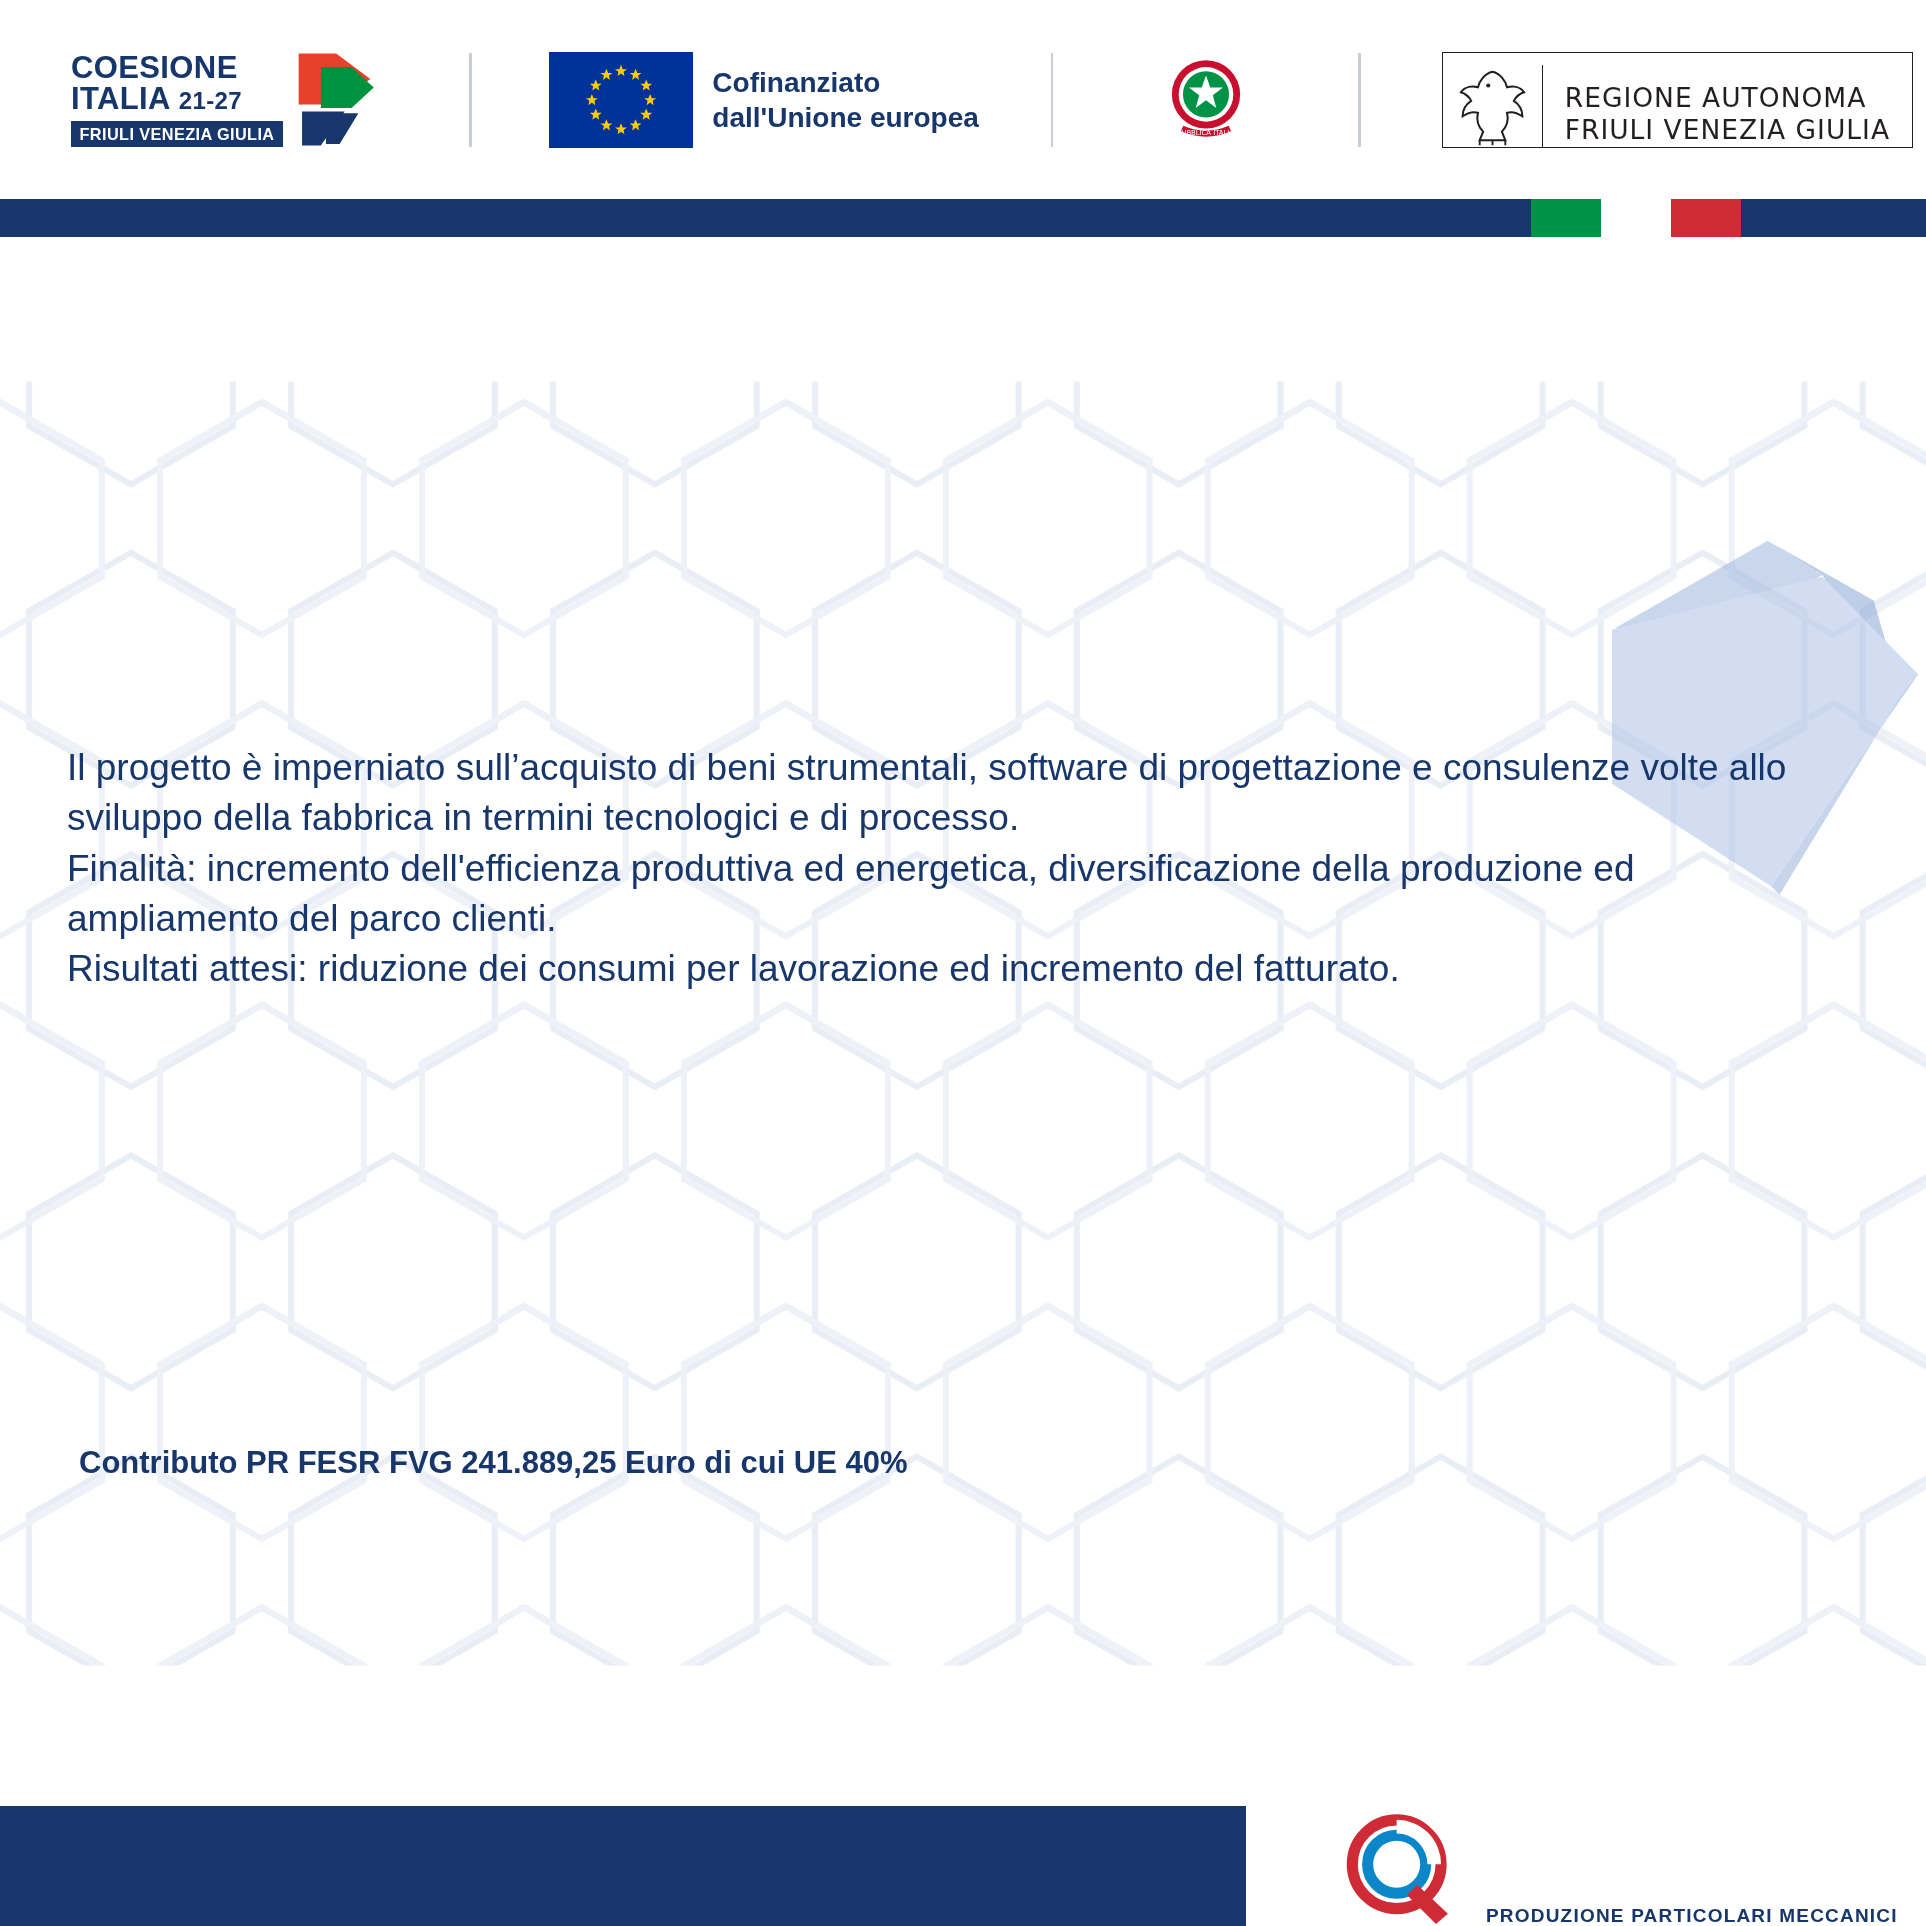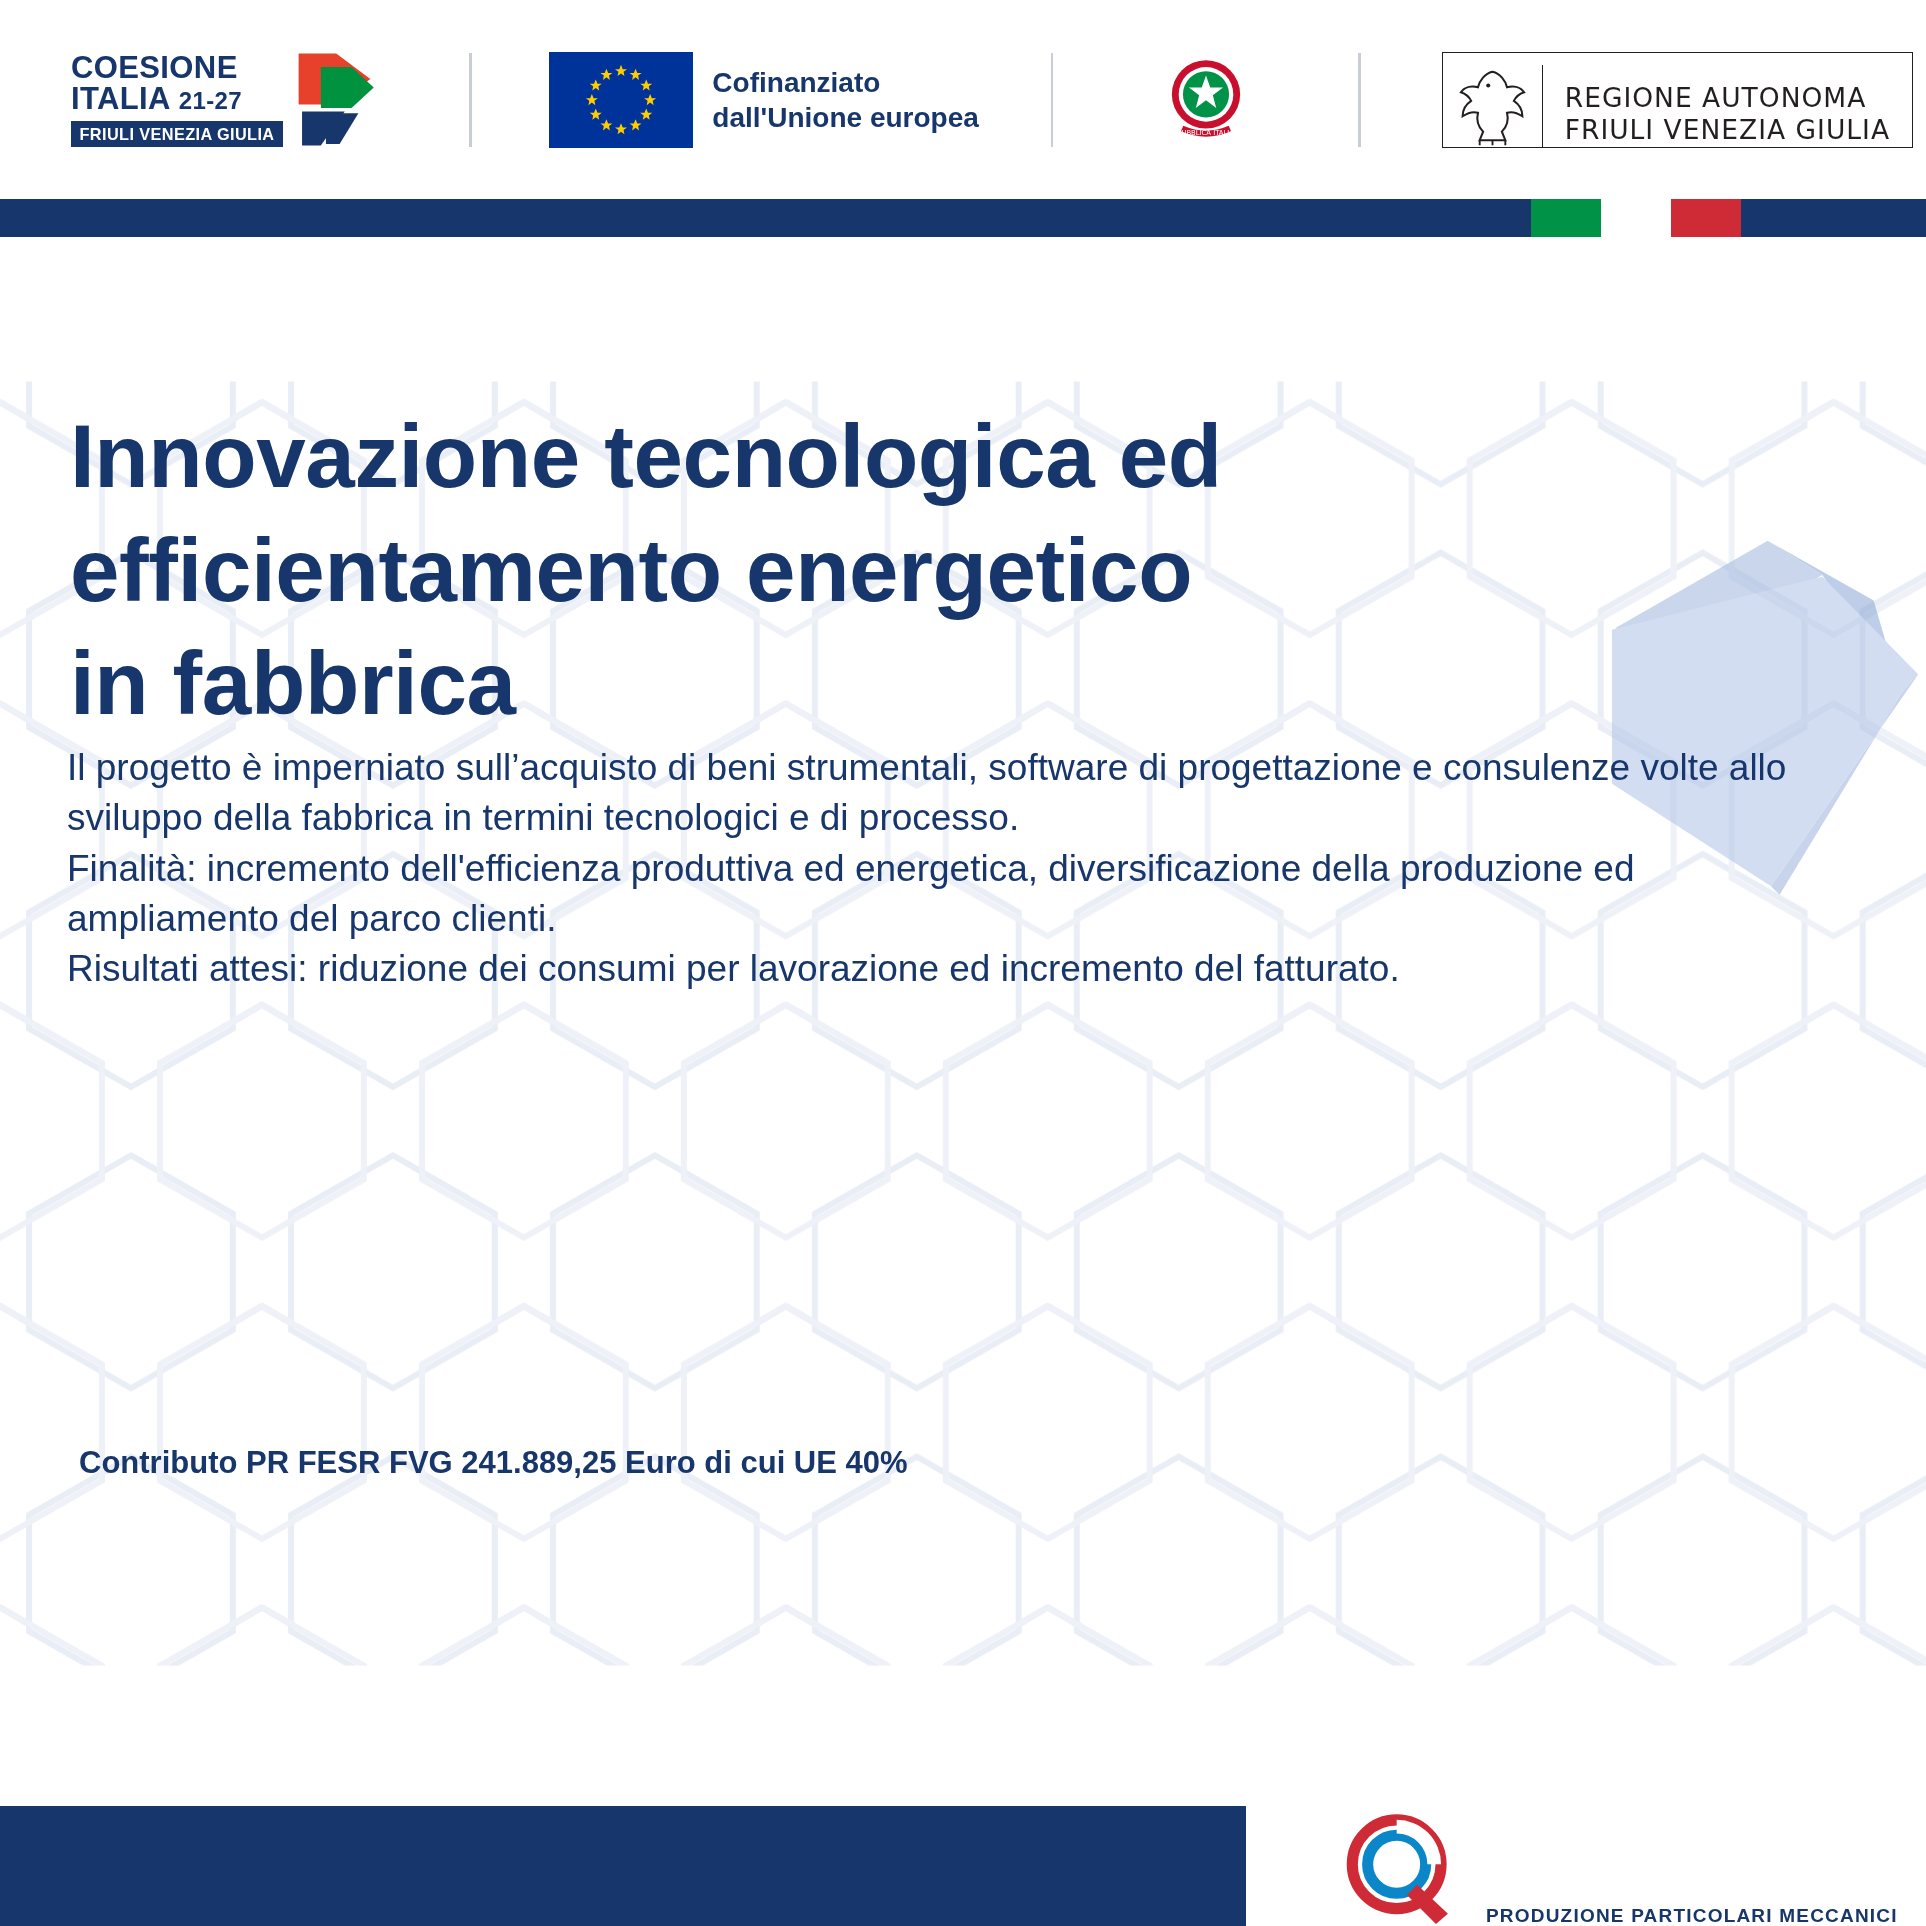--- a/index.html
+++ b/index.html
@@ -406,21 +406,20 @@
 
   <svg class="play-mark" viewBox="0 0 380 450" xmlns="http://www.w3.org/2000/svg">
     <g opacity="0.55">
       <path d="M18 118 L196 16 L260 56 L82 158 Z" fill="#9fb6de"></path>
       <path d="M196 16 L320 86 L352 196 L260 56 Z" fill="#8aa6d6"></path>
       <path d="M14 120 L260 58 L372 172 L200 420 L14 300 Z" fill="#aec3e6"></path>
       <path d="M200 420 L372 172 L352 196 L210 430 Z" fill="#9ab2dd"></path>
     </g>
   </svg>
 
-  <h1 class="title">Innovazione tecnologica ed efficientamento energetico in fabbrica</h1>
 
   <div class="body-text" style="white-space:pre-line;">Il progetto è imperniato sull’acquisto di beni strumentali, software di progettazione e consulenze volte allo sviluppo della fabbrica in termini tecnologici e di processo.
 Finalità: incremento dell'efficienza produttiva ed energetica, diversificazione della produzione ed ampliamento del parco clienti.
 Risultati attesi: riduzione dei consumi per lavorazione ed incremento del fatturato.</div>
 
   <div class="figures">
     <div class="fig-line">Contributo PR FESR FVG 241.889,25 Euro di cui UE 40%</div>
   </div>
 </div>
 

